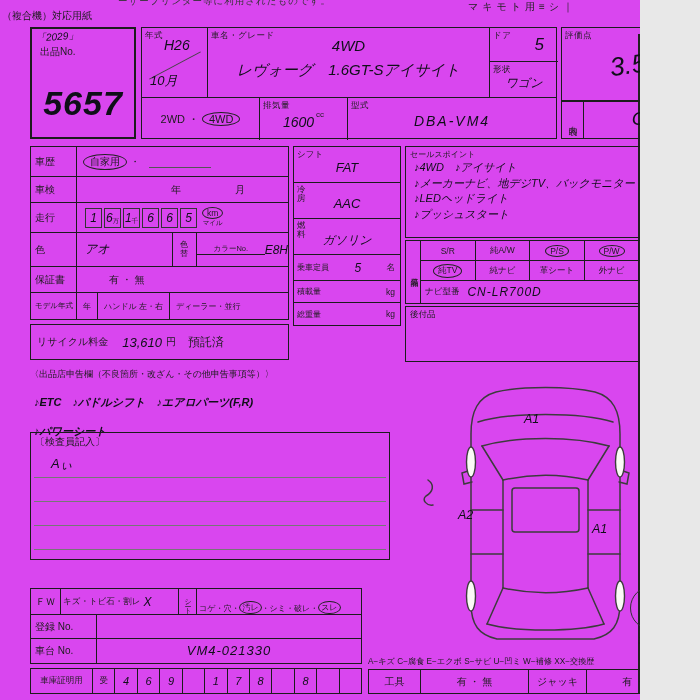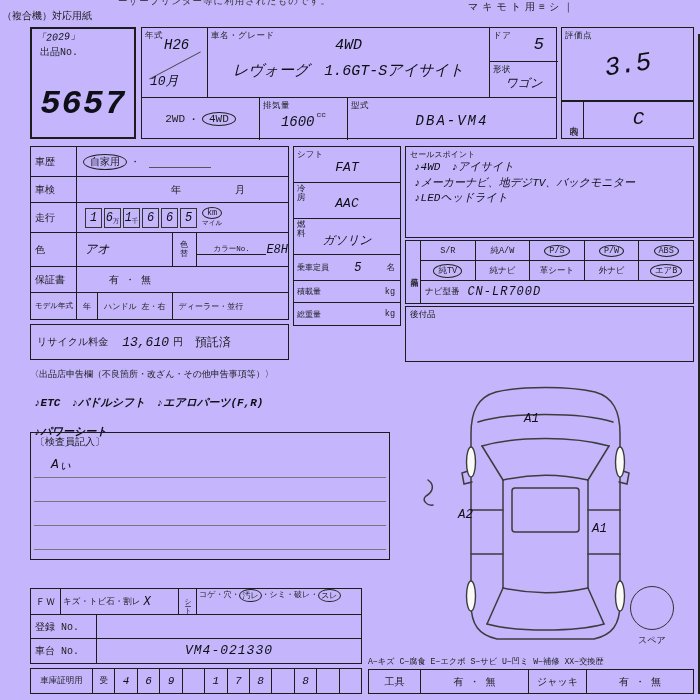--- a/index.html
+++ b/index.html
@@ -1,18 +1,18 @@
 <!DOCTYPE html>
 <html><head>
 <meta charset="utf-8">
 <style>
   *{box-sizing:border-box;margin:0;padding:0}
   body{margin:0;background:#e8e8e8}
-  #sheet{position:relative;width:700px;height:700px;background:#c4b5fd;color:#1c1c1c;
-         font-family:Liberation Mono, monospace;overflow:hidden}
+  #sheet{position:relative;width:640px;height:700px;background:#d946ef;color:#1c1c1c;
+         font-family:Liberation Sans, sans-serif;overflow:hidden}
   .abs{position:absolute}
   .bx{border:1.6px solid #1c1c1c}
   .hw{font-style:italic;color:#0f0f18}
   .tlab{position:absolute;left:3px;top:2px;font-size:8.5px;letter-spacing:.5px}
   .oval{display:inline-block;border:1.4px solid #222;border-radius:50%;padding:0 6px}
   .dot{margin:0 3px}
 
   .top-cut{left:118px;top:-5px;font-size:9.5px;letter-spacing:1px;color:#333}
   .top-right{left:468px;top:0;font-size:10px;letter-spacing:4px;color:#222}
   .paper-note{left:2px;top:9px;font-size:10px}
@@ -128,21 +128,21 @@
   .spare-lbl{position:absolute;left:230px;top:252px;font-size:9px}
 
   .fwtable{left:30px;top:588px;width:332px}
   .fw-r{display:flex;border-bottom:1px solid #1c1c1c}
   .fwtable .fw-r:last-child{border-bottom:none}
   .fw-c1{width:30px;border-right:1px solid #1c1c1c;display:flex;align-items:center;justify-content:center;font-size:10px}
   .fw-c2{width:118px;border-right:1px solid #1c1c1c;display:flex;align-items:center;font-size:8.5px;padding-left:2px}
   .fw-x{font-size:12px;margin-left:3px}
   .fw-c3{width:18px;border-right:1px solid #1c1c1c;font-size:7px;writing-mode:vertical-rl;text-orientation:upright;
          display:flex;align-items:center;justify-content:center}
-  .fw-c4{flex:1;display:flex;align-items:flex-start;font-size:8px;padding-left:2px}
+  .fw-c4{flex:1;display:flex;align-items:flex-end;font-size:8px;padding-left:2px}
   .seat-oval{border:1.2px solid #222;border-radius:50%;padding:0 2px;display:inline-block}
   .reg-l{width:66px;border-right:1px solid #1c1c1c;font-size:10px;display:flex;align-items:center;padding-left:4px}
   .reg-v{flex:1}
   .cha-v{flex:1;text-align:center;font-size:13px;line-height:24px;letter-spacing:1px}
 
   .garage{left:30px;top:668px;width:332px;height:26px;display:flex}
   .g-lab{width:62px;border-right:1.4px solid #1c1c1c;font-size:8.5px;display:flex;align-items:center;justify-content:center}
   .g-cell{flex:1;border-right:1px solid #1c1c1c;display:flex;align-items:center;justify-content:center;font-size:11px}
   .g-cell:last-child{border-right:none}
   .g-cell.printed{font-size:8.5px}
@@ -328,20 +328,21 @@
       <span class="mlab2">総重量</span>
       <span class="mrt mlauto">kg</span>
     </div>
   </div>
 
   <div class="abs bx salesbox">
     <div class="sales-lab">セールスポイント</div>
     <div class="hw sales-line">♪4WD　♪アイサイト</div>
     <div class="hw sales-line">♪メーカーナビ、地デジTV、バックモニター</div>
     <div class="hw sales-line">♪LEDヘッドライト</div>
+    <div class="hw sales-line">♪プッシュスタート</div>
   </div>
 
   <div class="abs bx equipbox">
     <div class="eq-lab">装備品</div>
     <div class="eq-grid">
       <div class="eq-row">
         <div class="eq-cell">
             <span>S/R</span>
           </div>
         <div class="eq-cell">

